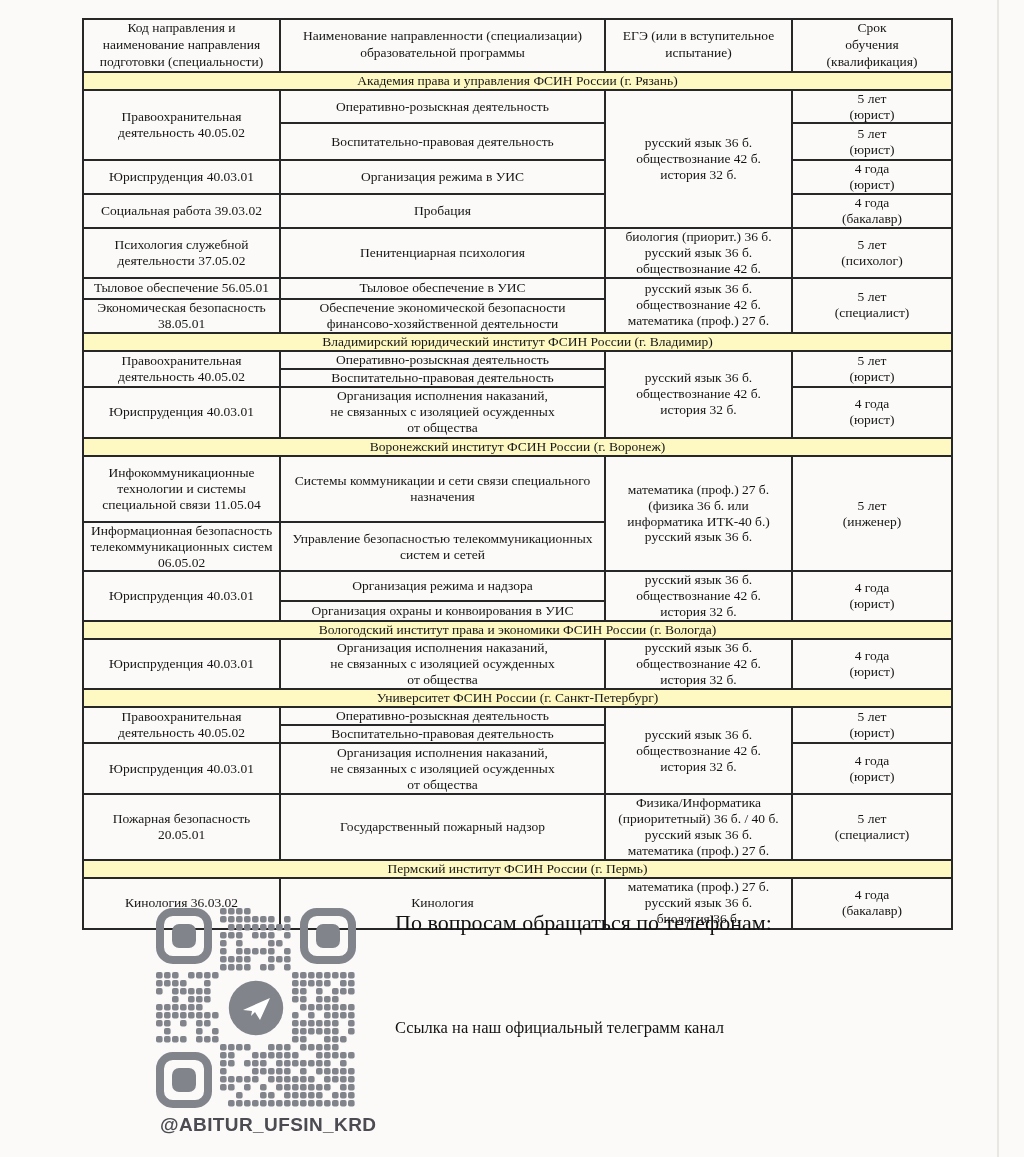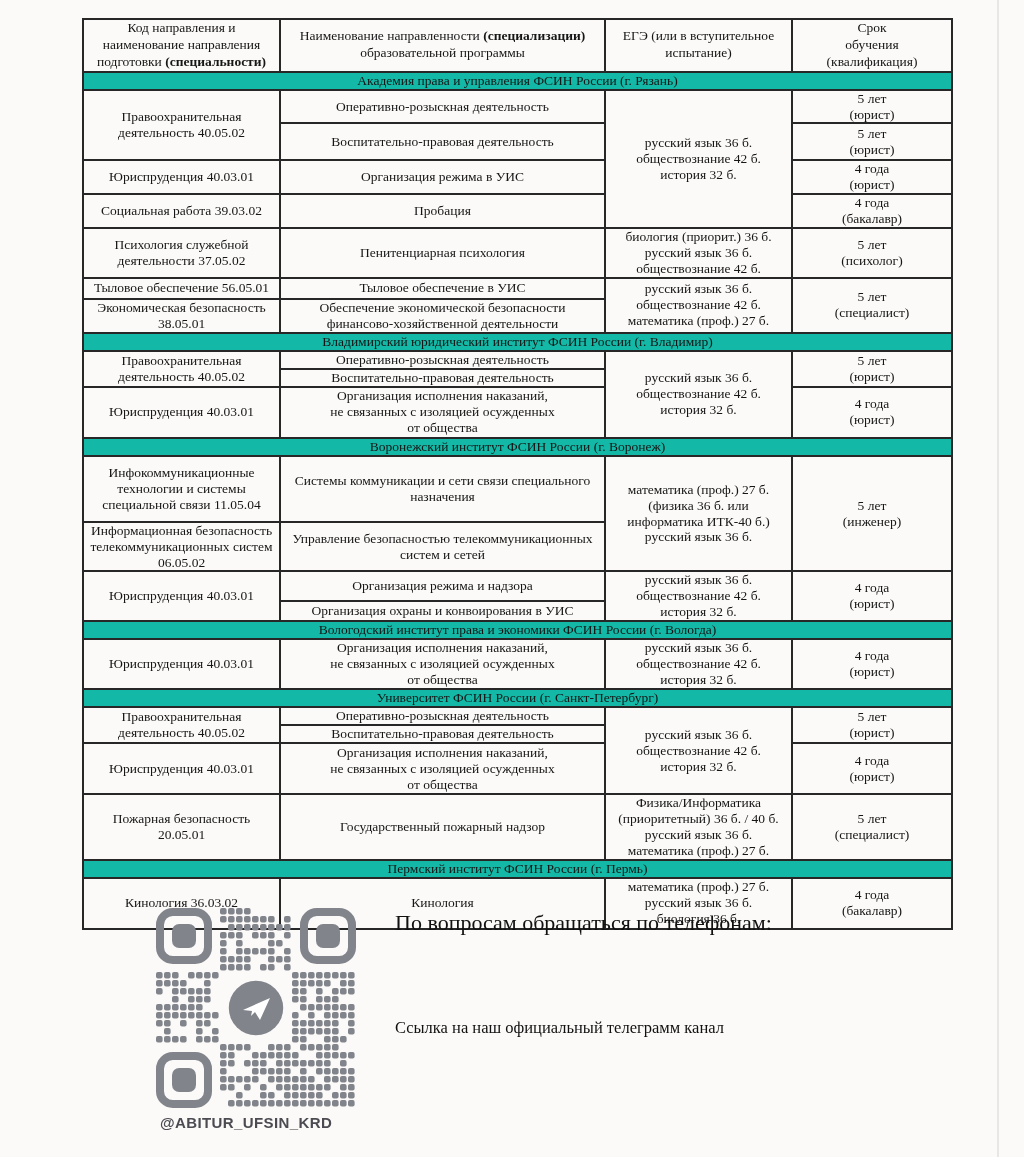--- a/index.html
+++ b/index.html
@@ -17,39 +17,39 @@
     background:transparent;
   }
   table.main td, table.main th{
     border:2px solid #272727;
     padding:0 4px;text-align:center;vertical-align:middle;
     font-size:13.5px;line-height:1.18;font-weight:normal;
     white-space:pre-line;overflow:hidden;
   }
   table.main th{line-height:1.25;}
   .band td{
-    background:#14b8a6;font-weight:bold;font-size:14px;
+    background:#fef9c3;font-weight:bold;font-size:14px;
     height:16px;line-height:15px;padding:0;
   }
   td.dur{font-weight:bold;font-family:Liberation Serif, serif;}
-  .bold{font-weight:bold;}
+  .bold{font-weight:normal;}
 
   .footer-contact{
     position:absolute;left:395px;top:908px;width:530px;
     text-align:left;font-size:22px;line-height:1.33;color:#111;
   }
   .footer-note{
     position:absolute;left:395px;top:1018px;width:530px;
     text-align:left;font-size:16.5px;color:#111;
   }
   .qr-wrap{position:absolute;left:156px;top:908px;width:200px;height:200px;}
   .qr-caption{
     position:absolute;left:160px;top:1114px;width:220px;
     font-family:"Liberation Sans","DejaVu Sans",sans-serif;
-    font-weight:bold;font-size:15px;letter-spacing:.4px;color:#4b4b51;
+    font-weight:bold;font-size:19px;letter-spacing:.4px;color:#4b4b51;
   }
 </style>
 </head>
 <body>
 
 <div class="scan-line"></div>
 
 <table class="main">
   <colgroup>
     <col style="width:197px">

